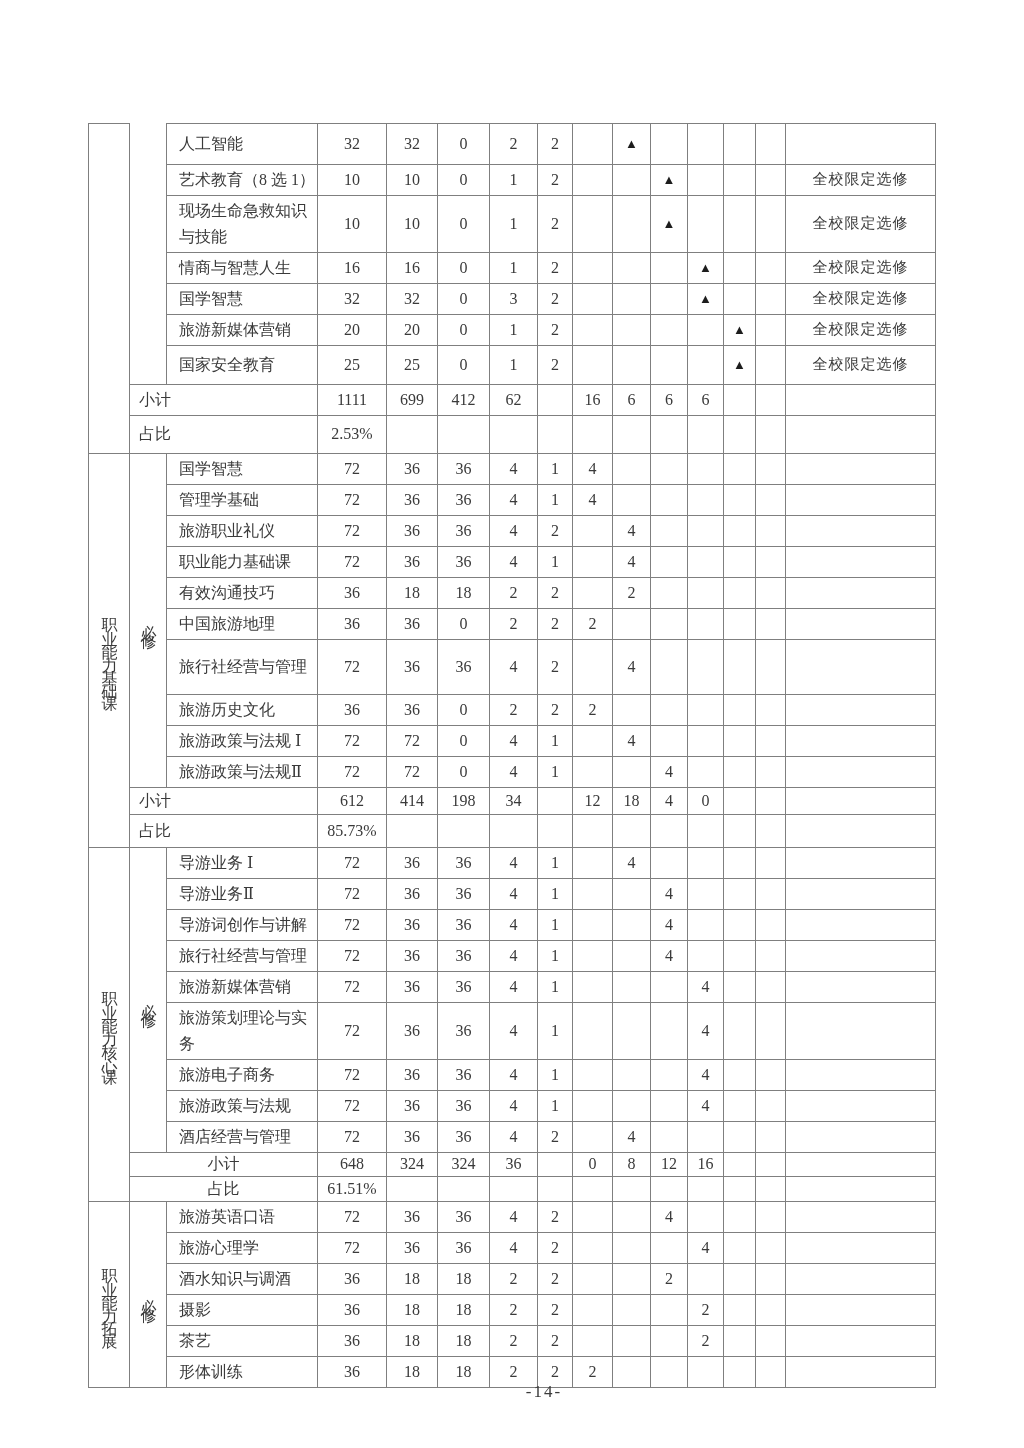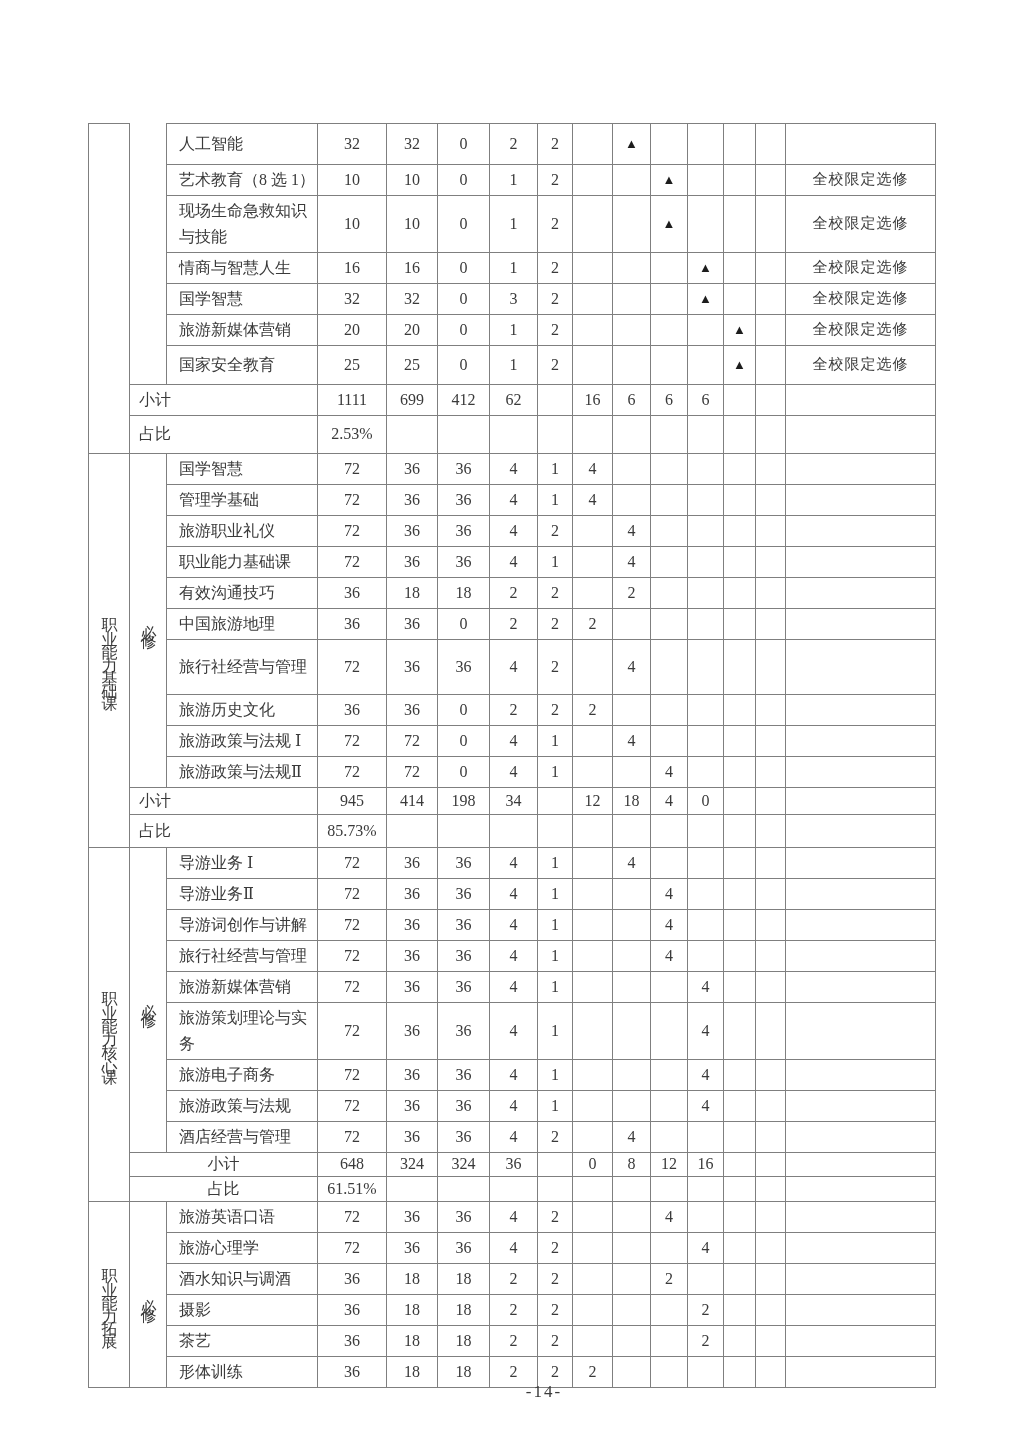--- a/index.html
+++ b/index.html
@@ -329,21 +329,21 @@
           <td></td>
           <td></td>
           <td>4</td>
           <td></td>
           <td></td>
           <td></td>
           <td class="rk"></td>
         </tr>
 <tr style="height:27px">
           <td class="lb" colspan="2">小计</td>
-          <td>945</td>
+          <td>612</td>
           <td>414</td>
           <td>198</td>
           <td>34</td>
           <td></td>
           <td>12</td>
           <td>18</td>
           <td>4</td>
           <td>0</td>
           <td></td>
           <td></td>

